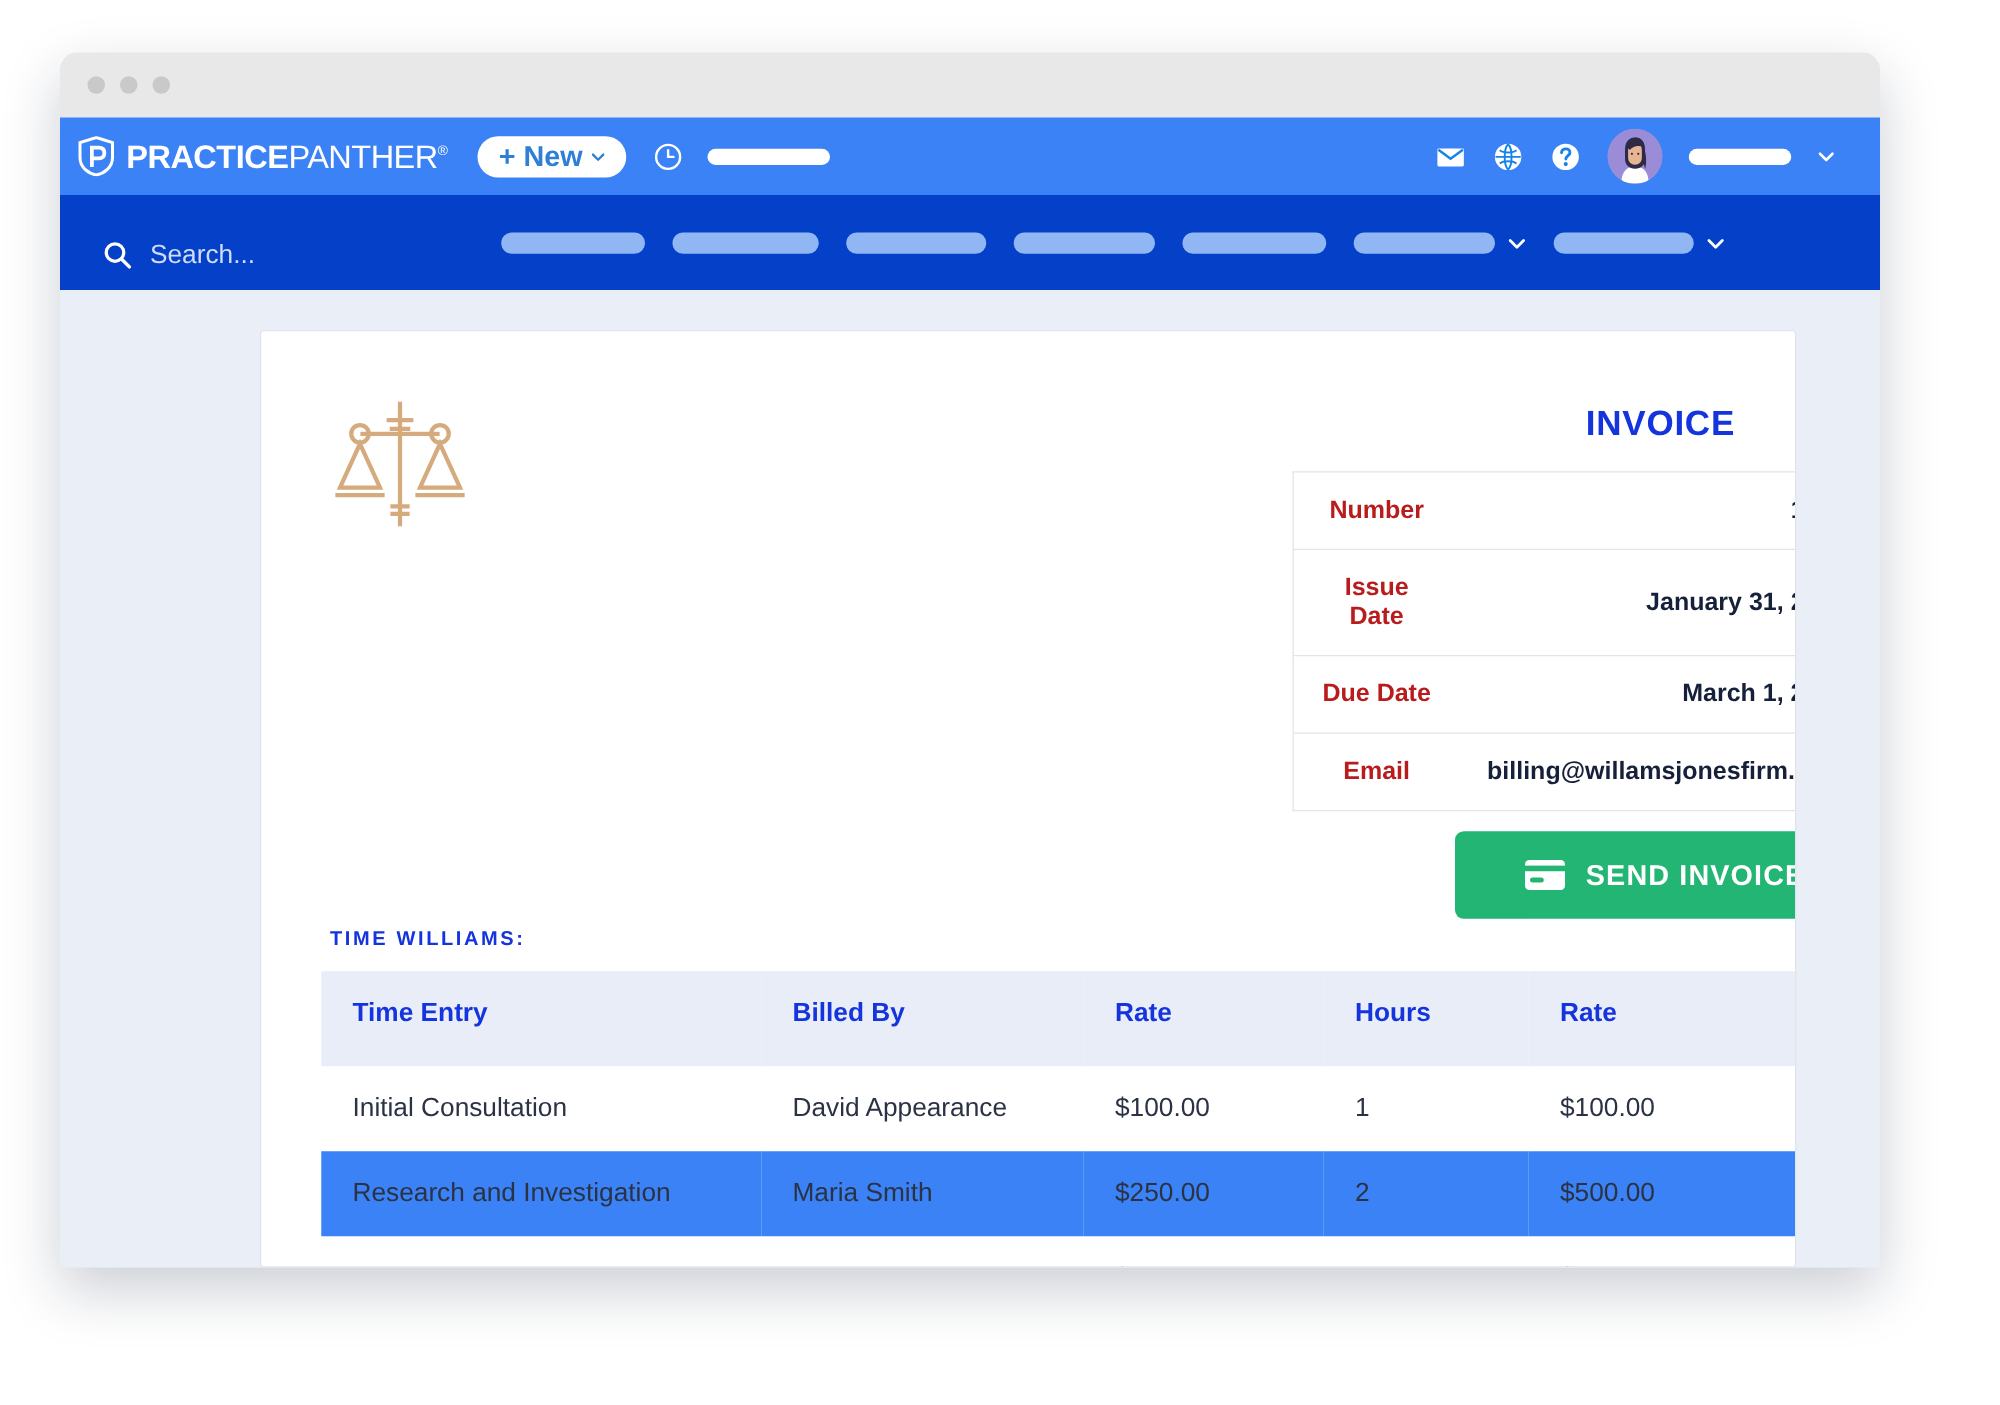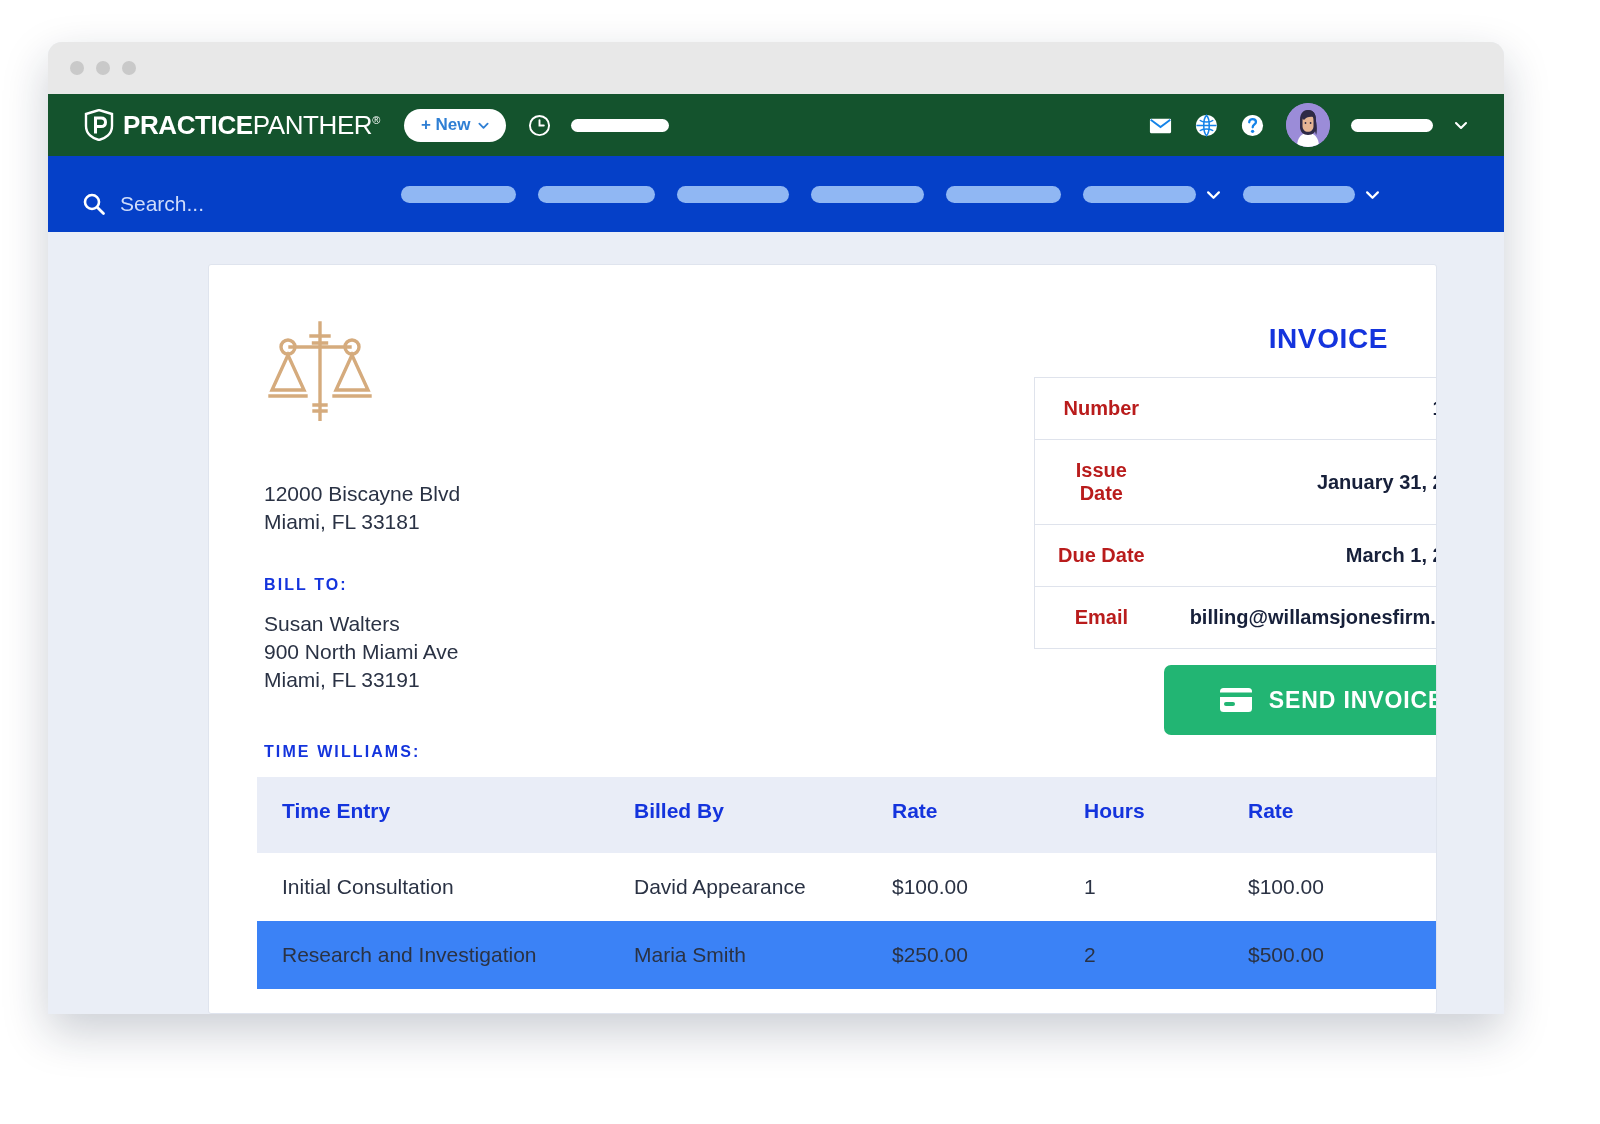--- a/index.html
+++ b/index.html
@@ -30,42 +30,42 @@
   .traffic-light {
     width: 14px; height: 14px;
     border-radius: 50%;
     background: #c9c9c9;
     margin-right: 12px;
   }
 
   
   #appbar {
     height: 62px;
-    background: #14532d;
+    background: #3b82f6;
     display: flex;
     align-items: center;
-    padding: 0 36px 0 36px;
+    padding: 0 36px 0 14px;
   }
   #brand { display: flex; align-items: center; gap: 9px; }
   #brand-shield { width: 30px; height: 32px; flex: none; }
   #brand-text {
     font-size: 26px; letter-spacing: -0.4px;
     color: #ffffff; white-space: nowrap;
     font-family: "Liberation Sans", sans-serif;
   }
   #brand-text .bold { font-weight: 700; }
   #brand-text .light { font-weight: 400; }
   #brand-reg { font-size: 11px; vertical-align: super; font-weight: 400; }
 
   #new-button {
     margin-left: 24px;
     background: #ffffff;
     color: #2f7fd4;
     font-weight: 700;
-    font-size: 17px;
+    font-size: 23px;
     height: 33px;
     border-radius: 17px;
     display: flex; align-items: center; gap: 7px;
     padding: 0 17px;
     border: none; cursor: pointer;
     white-space: nowrap;
   }
   .chev { display: inline-block; width: 11px; height: 11px; flex:none; }
 
   #clock-icon { margin-left: 22px; width: 23px; height: 23px; flex:none; }
@@ -340,28 +340,20 @@
               <path d="M24 38 L8 73 L40 73 Z"></path>
               <path d="M88 38 L72 73 L104 73 Z"></path>
               <path d="M6 79 L42 79"></path>
               <path d="M70 79 L106 79"></path>
             </g>
           </svg>
         </div>
         <div id="invoice-label">INVOICE</div>
       </div>
 
-      <div id="left-col">
-        <div class="addr-line">12000 Biscayne Blvd</div>
-        <div class="addr-line">Miami, FL 33181</div>
-        <div id="billto-label">BILL TO:</div>
-        <div class="addr-line">Susan Walters</div>
-        <div class="addr-line">900 North Miami Ave</div>
-        <div class="addr-line">Miami, FL 33191</div>
-      </div>
 
       <table id="details-table">
         <tbody>
             <tr>
               <td class="det-key">Number</td>
               <td class="det-val">1789</td>
             </tr>
             <tr>
               <td class="det-key">Issue Date</td>
               <td class="det-val">January 31, 2024</td>

